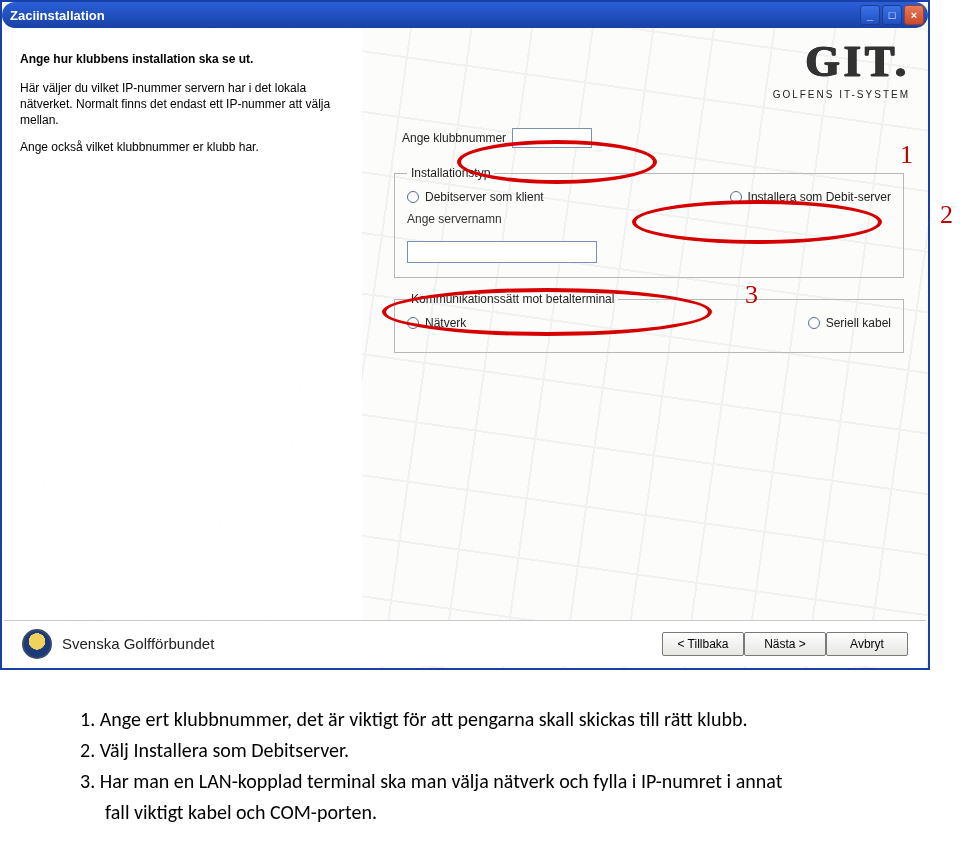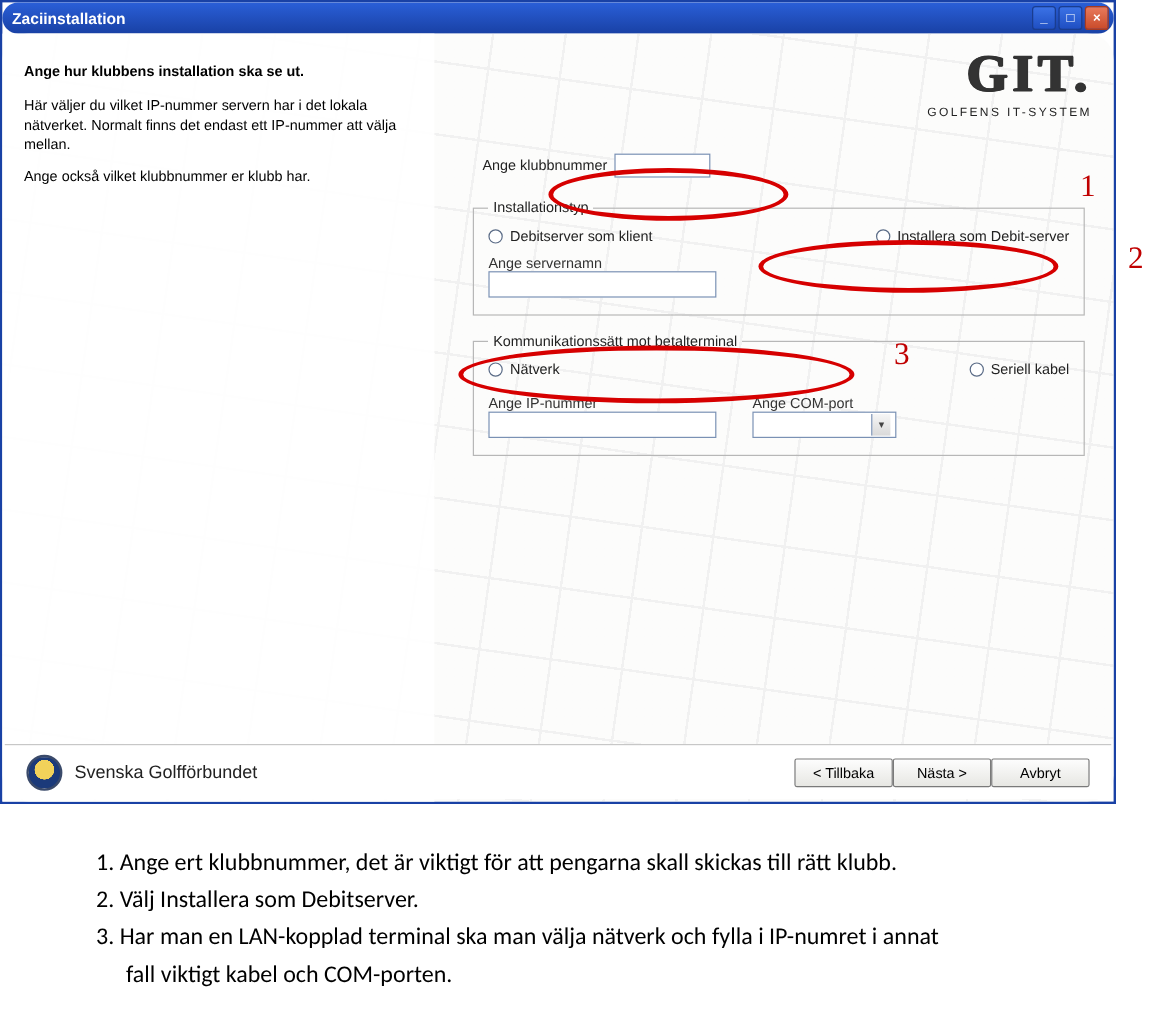--- a/index.html
+++ b/index.html
@@ -46,21 +46,20 @@
   }
   .window-body {
     position: relative;
     height: 640px;
     background-image:
       linear-gradient(rgba(255,255,255,0.75), rgba(255,255,255,0.75)),
       repeating-linear-gradient(8deg, #c9c9c9 0 2px, transparent 2px 60px),
       repeating-linear-gradient(-82deg, #c9c9c9 0 2px, transparent 2px 60px);
     background-color: #f3f3f1;
     display: flex;
-    border-radius: 22px;
   }
   .left-panel {
     width: 360px;
     padding: 24px 18px 18px 18px;
     background: rgba(255,255,255,0.92);
     font-size: 12px;
     color: #000;
   }
   .left-panel h4 { font-size: 12px; margin-bottom: 14px; font-weight: bold; }
   .left-panel p { margin-bottom: 10px; line-height: 1.35; }
@@ -121,21 +120,21 @@
     font-size: 12px;
   }
   .radio-item .r {
     width: 12px; height: 12px;
     border: 1px solid #5a6b86;
     border-radius: 50%;
     background: #fff;
     display: inline-block;
   }
   .subfield {
-    display: flex; flex-direction: column; gap: 0; margin-top: 6px;
+    display: flex; flex-direction: column; gap: 15px; margin-top: 6px;
   }
   .subfield .lbl { font-size: 12px; color: #333; }
   .subfield input, .combo {
     height: 22px;
     border: 1px solid #7a91b4;
     background: #fff;
     font-size: 12px;
     padding: 0 4px;
   }
   .subfield input { width: 190px; }
@@ -270,33 +269,20 @@
             <div class="radio-row">
               <div class="radio-item">
                 <span class="r"></span>
                 <span>Nätverk</span>
               </div>
               <div class="radio-item">
                 <span class="r"></span>
                 <span>Seriell kabel</span>
               </div>
             </div>
-            <div class="two-cols">
-              <div class="subfield">
-                <span class="lbl">Ange IP-nummer</span>
-                <input type="text" value="" style="">
-              </div>
-              <div class="subfield">
-                <span class="lbl">Ange COM-port</span>
-                <div class="combo">
-                  <span style="flex:1"></span>
-                  <span class="arrow">▾</span>
-                </div>
-              </div>
-            </div>
           </fieldset>
 
         </div>
 
         <div class="annot" style="left:95px; top:112px; width:200px; height:44px;"></div>
         <div class="annot" style="left:270px; top:172px; width:250px; height:44px;"></div>
         <div class="annot" style="left:20px;  top:260px; width:330px; height:48px;"></div>
 
       </div>
 

